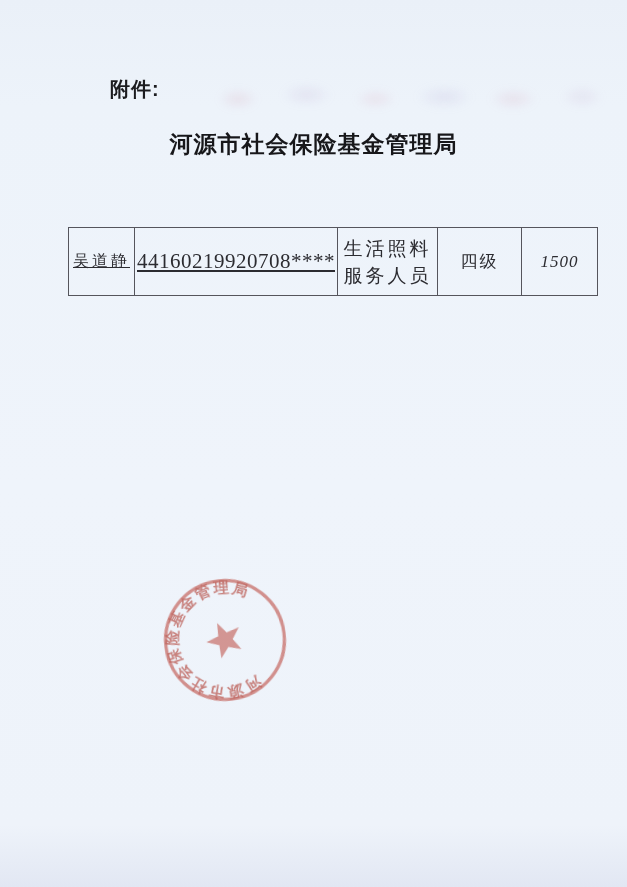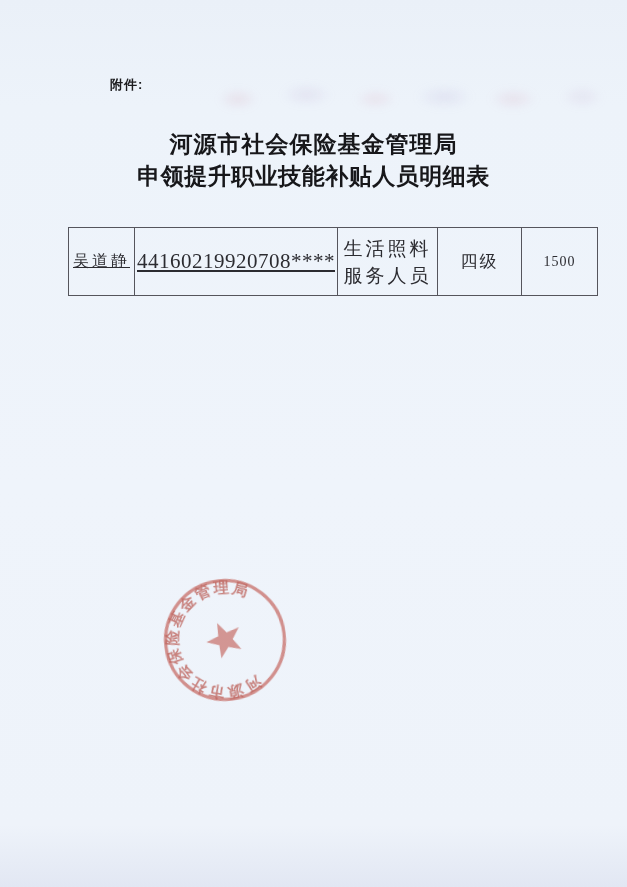--- a/index.html
+++ b/index.html
@@ -21,21 +21,21 @@
       radial-gradient(30px 13px at 42% 55%, rgba(210,130,160,.16), rgba(210,130,160,0) 70%),
       radial-gradient(40px 16px at 58% 50%, rgba(170,160,210,.20), rgba(170,160,210,0) 70%),
       radial-gradient(34px 14px at 74% 55%, rgba(205,135,165,.18), rgba(205,135,165,0) 70%),
       radial-gradient(30px 15px at 90% 50%, rgba(185,150,195,.16), rgba(185,150,195,0) 70%);
     filter:blur(4px);
     pointer-events:none;
   }
   .attachment{
     position:absolute;left:64px;top:76px;
     font-family:"Liberation Sans","DejaVu Sans",sans-serif;
-    font-weight:bold;font-size:13px;color:#1c1c1f;letter-spacing:1px;padding-left:46px;
+    font-weight:bold;font-size:20px;color:#1c1c1f;letter-spacing:1px;padding-left:46px;
   }
   .title-block{
     position:absolute;left:0;top:129px;width:627px;text-align:center;
     font-weight:bold;color:#17171a;
   }
   .title-line1{font-size:23px;line-height:32px;letter-spacing:1px;}
   .title-line2{font-size:23px;line-height:32px;letter-spacing:0.5px;}
   table.detail{
     position:absolute;left:68px;top:227px;
     border-collapse:collapse;table-layout:fixed;
@@ -55,21 +55,21 @@
   table.detail td{height:68px;}
   .col-name{width:66px;}
   .col-id{width:156px;}
   .col-job{width:100px;}
   .col-level{width:84px;}
   .col-amount{width:76px;}
   .cell-name{font-size:16px;letter-spacing:3px;text-decoration:underline;}
   .cell-id{font-size:21px;letter-spacing:0.5px;text-decoration:underline;}
   .cell-job div{font-size:19px;letter-spacing:3px;line-height:27px;}
   .cell-level{font-size:17px;letter-spacing:2px;}
-  .cell-amount{font-size:14px;letter-spacing:1px;}
+  .cell-amount{font-size:17px;letter-spacing:1px;font-style:italic;}
   .seal{
     position:absolute;left:159px;top:574px;width:132px;height:132px;
     transform:rotate(-97deg);
     opacity:.88;filter:blur(.35px);
     pointer-events:none;
   }
   .seal text{
     font-family:"Liberation Serif","DejaVu Serif",serif;
     font-weight:bold;font-size:14px;
   }
@@ -78,21 +78,20 @@
 <body>
 
 <div class="page">
 
   <div class="bleed"></div>
 
   <div class="attachment">附件:</div>
 
   <div class="title-block">
     <div class="title-line1">河源市社会保险基金管理局</div>
-    <div class="title-line2">申领提升职业技能补贴人员明细表</div>
   </div>
 
   <table class="detail">
     <colgroup>
       <col class="col-name">
         <col class="col-id">
         <col class="col-job">
         <col class="col-level">
         <col class="col-amount">
     </colgroup>

